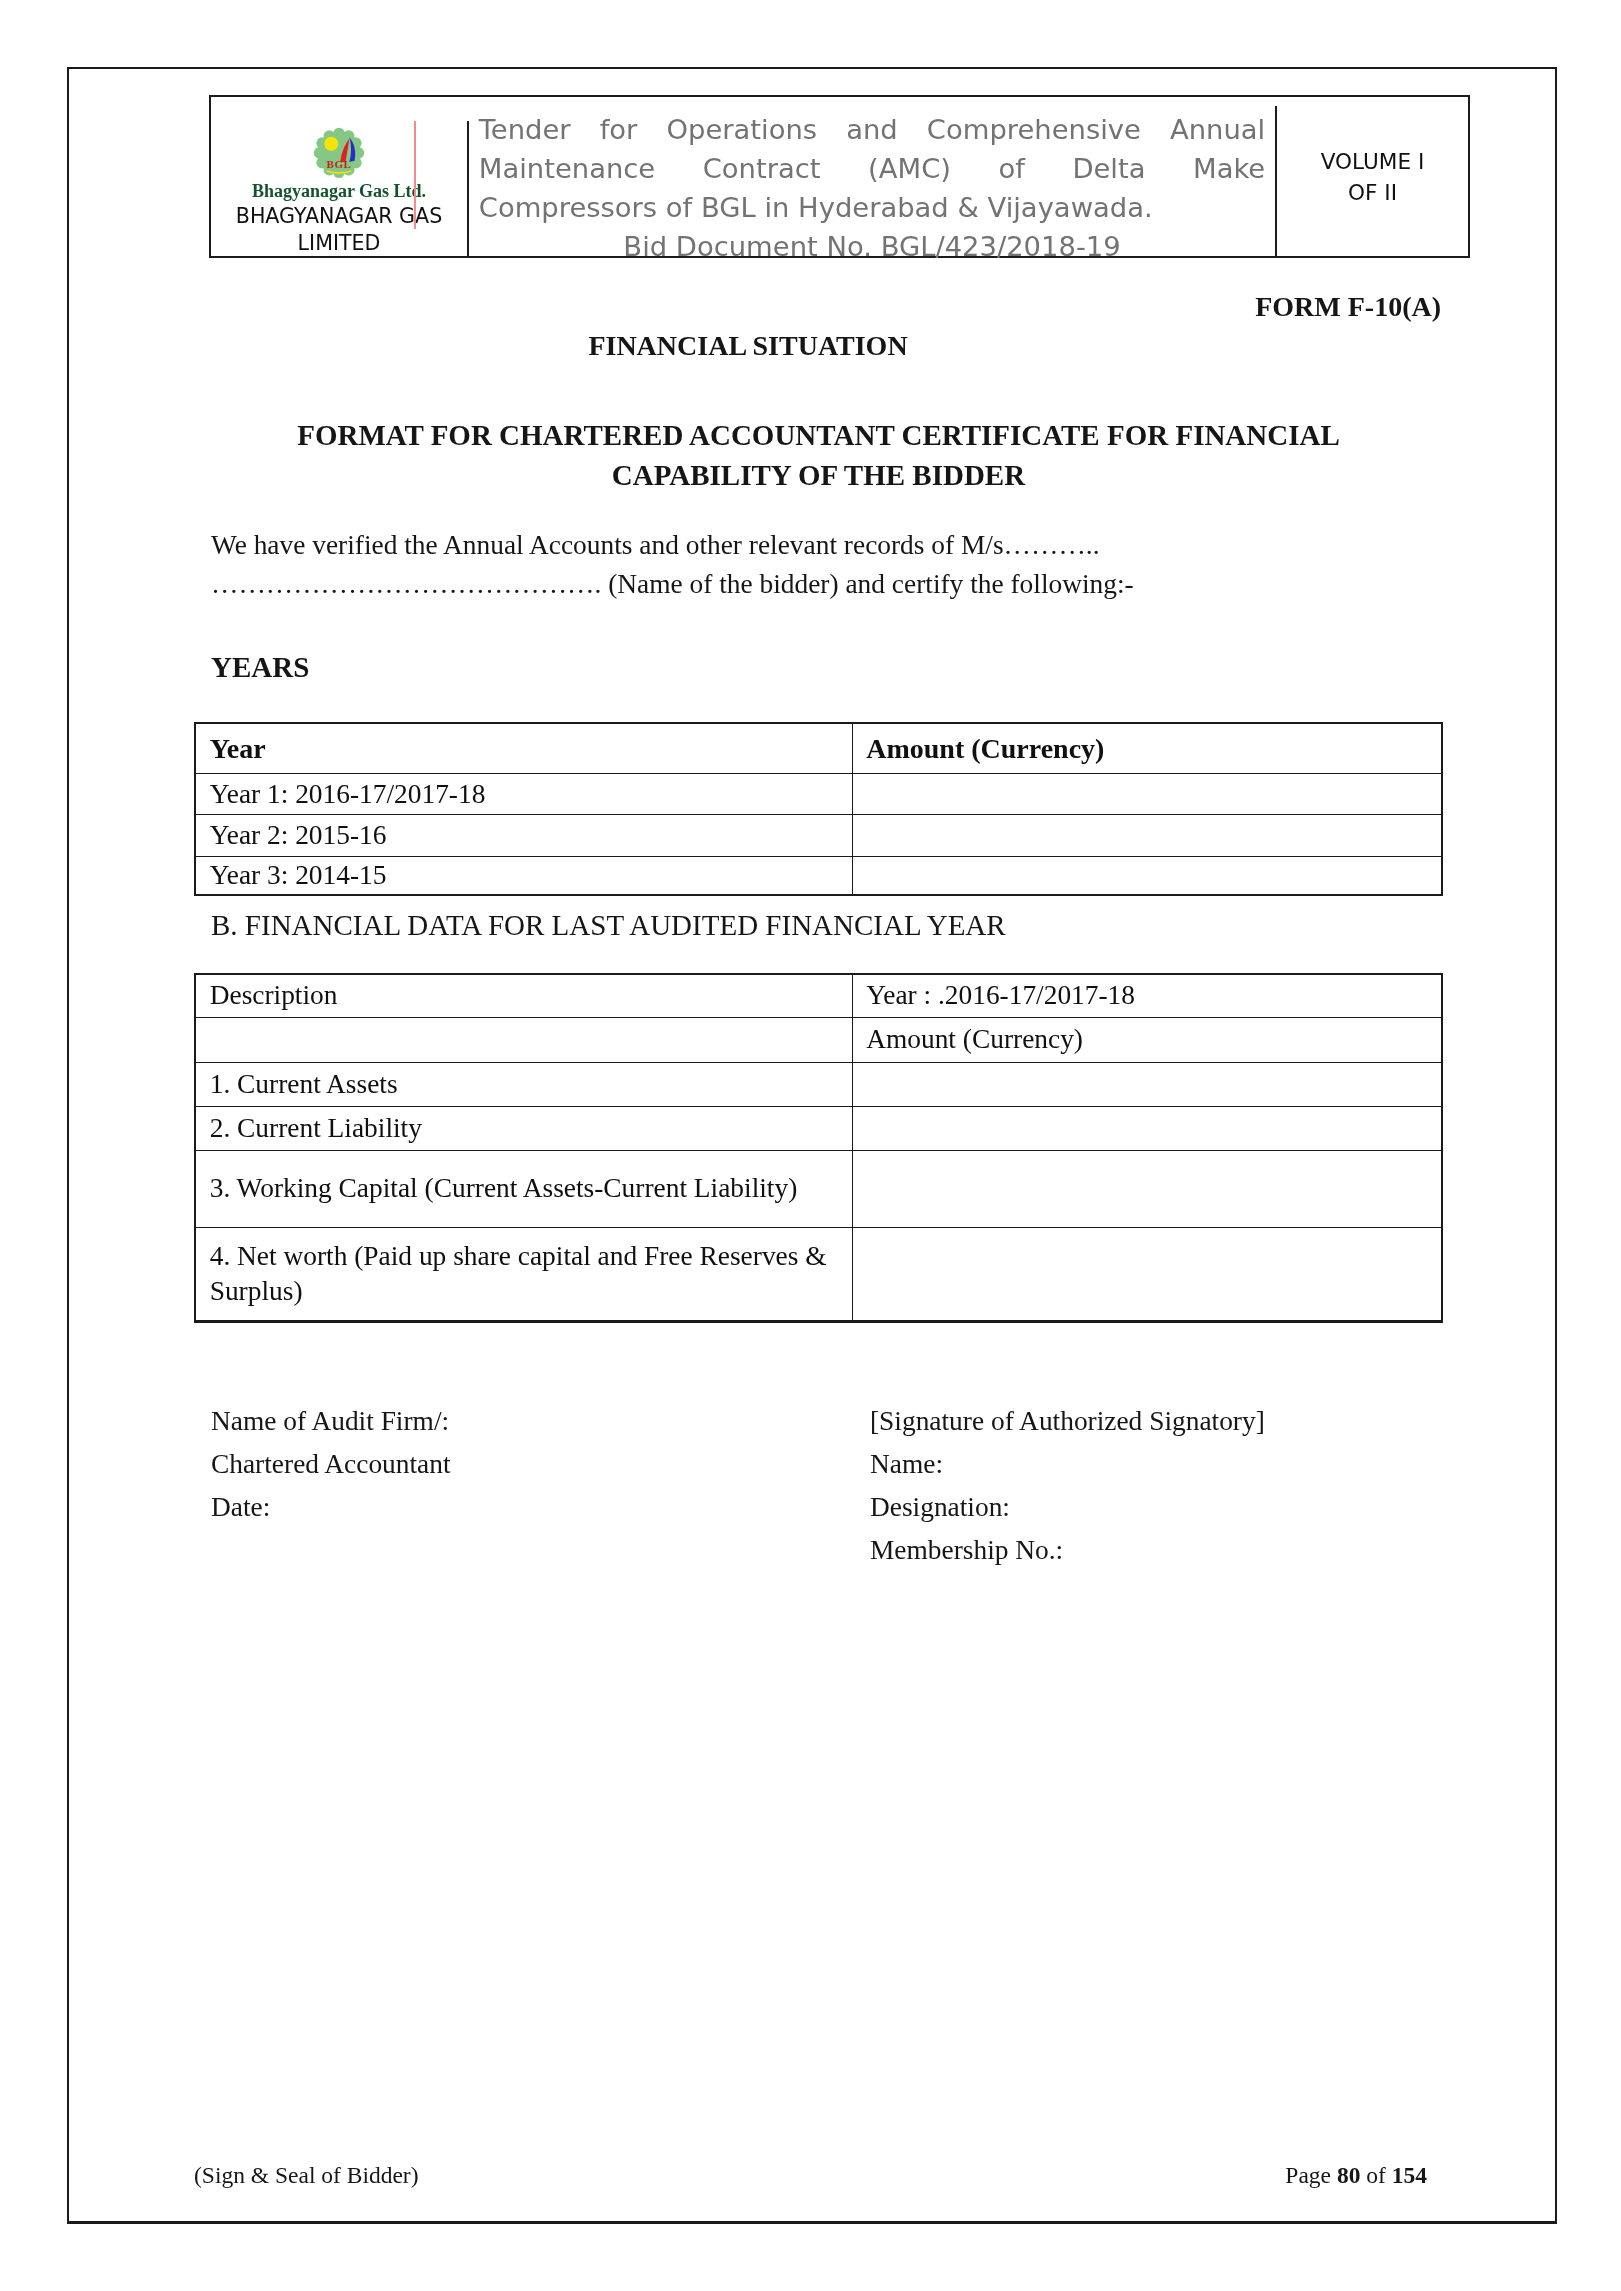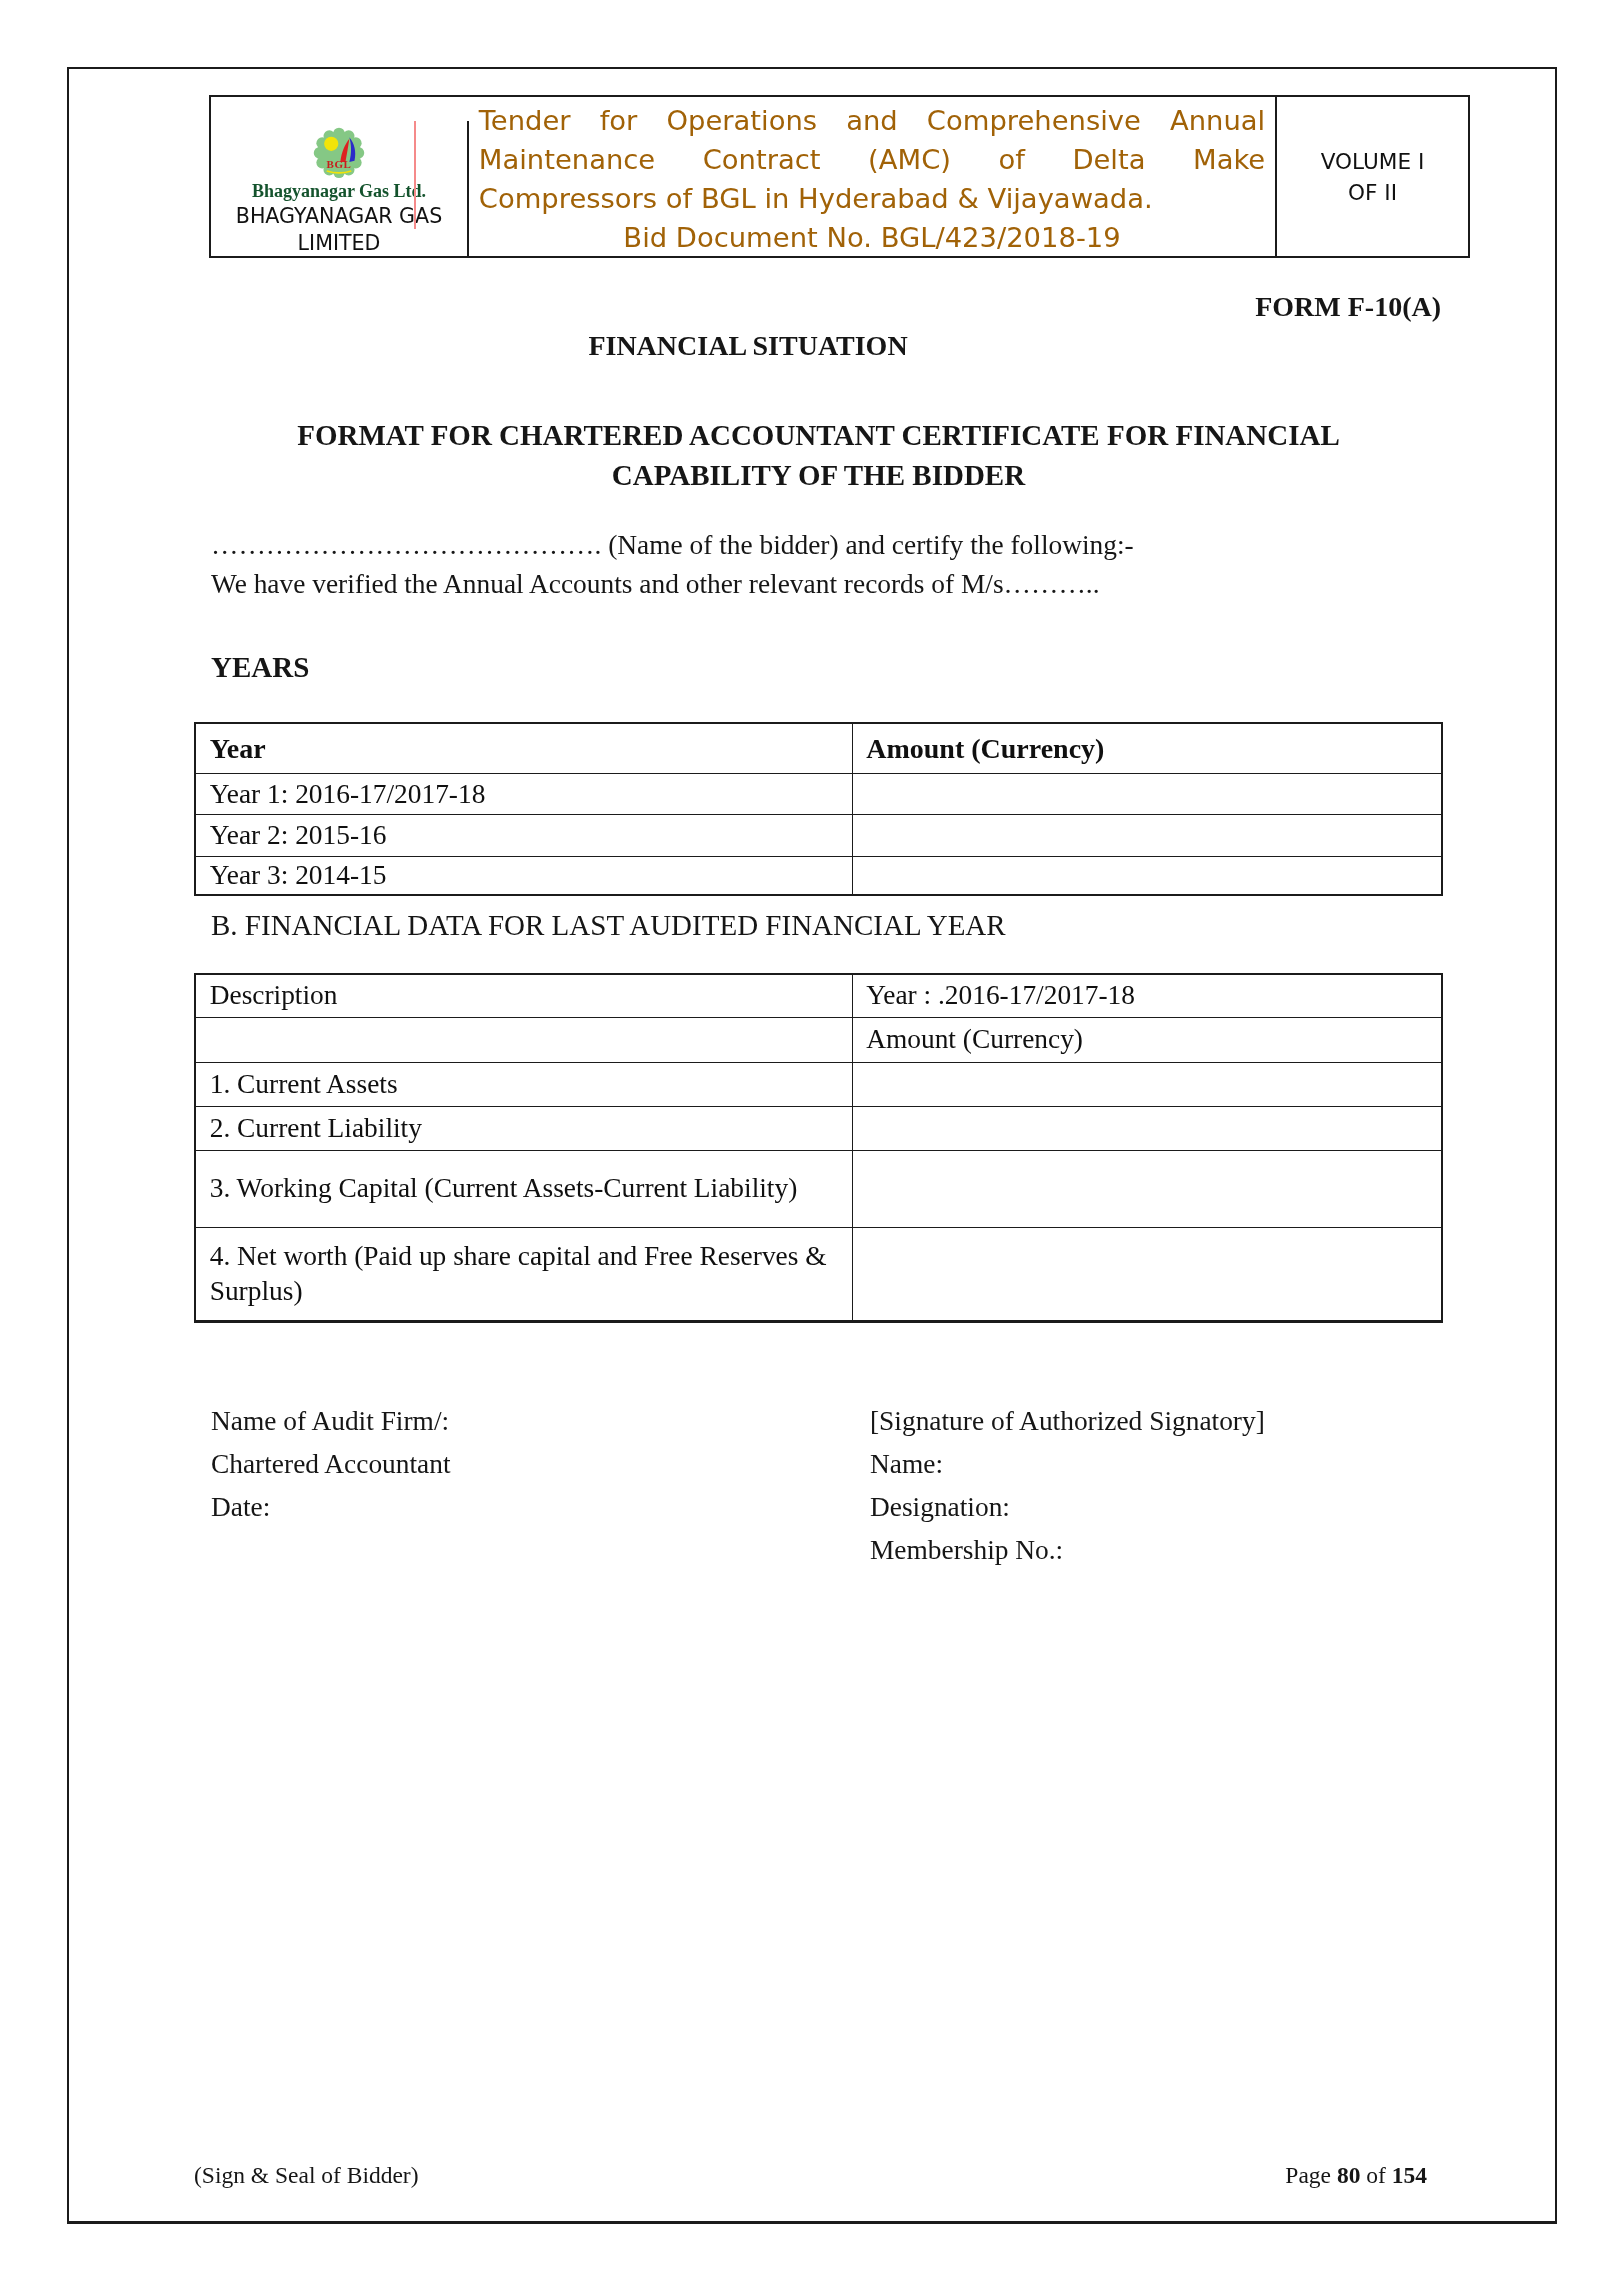--- a/index.html
+++ b/index.html
@@ -21,21 +21,21 @@
     font-family:"DejaVu Sans",sans-serif;
   }
   .logo-cell{width:258px;border-right:2px solid #1b1b1b;box-sizing:border-box;
     position:relative;display:flex;flex-direction:column;align-items:center;margin-top:24px;}
   .logo-svg{margin-top:5.9px;}
   .logo-caption{font-family:Liberation Serif, serif;font-weight:bold;
     font-size:18px;color:#14532d;line-height:15.7px;margin-top:-2px;}
   .company{font-size:20.6px;line-height:26.5px;text-align:center;color:#111;margin-top:2.9px;}
   .red-divider{position:absolute;left:203px;top:0;width:2px;height:108px;background:#f58a8a;}
   .title-cell{flex:1;border-right:2px solid #1b1b1b;box-sizing:border-box;
-    padding:3.9px 9.8px 0 9.8px;font-size:27.4px;line-height:39px;color:#a16207;}
+    padding:3.9px 9.8px 0 9.8px;font-size:27.4px;line-height:39px;color:#737373;margin-top:9px;}
   .just{text-align:justify;text-align-last:justify;}
   .centerline{text-align:center;}
   .volume-cell{width:191px;display:flex;flex-direction:column;justify-content:center;
     align-items:center;font-size:21.6px;line-height:31px;color:#111;}
   
   .form-number{left:211px;top:291px;width:1230px;text-align:right;
     font-weight:bold;font-size:28px;}
   .fin-title{left:211px;top:330px;width:1074px;text-align:center;
     font-weight:bold;font-size:28px;}
   .format-heading{left:211px;top:415px;width:1215px;text-align:center;
@@ -114,22 +114,22 @@
 </div>
 
 <div class="abs form-number">FORM F-10(A)</div>
 <div class="abs fin-title">FINANCIAL SITUATION</div>
 <div class="abs format-heading">
   <div>FORMAT FOR CHARTERED ACCOUNTANT CERTIFICATE FOR FINANCIAL</div>
   <div>CAPABILITY OF THE BIDDER</div>
 </div>
 
 <div class="abs intro">
+  <div>We have verified the Annual Accounts and other relevant records of M/s………..</div>
   <div>……………………………………. (Name of the bidder) and certify the following:-</div>
-  <div>We have verified the Annual Accounts and other relevant records of M/s………..</div>
 </div>
 
 <div class="abs sec-a-head">
   <div>YEARS</div>
 </div>
 
 <div class="abs table-a">
   <table class="doc">
     <colgroup>
         <col style="width:657px">

